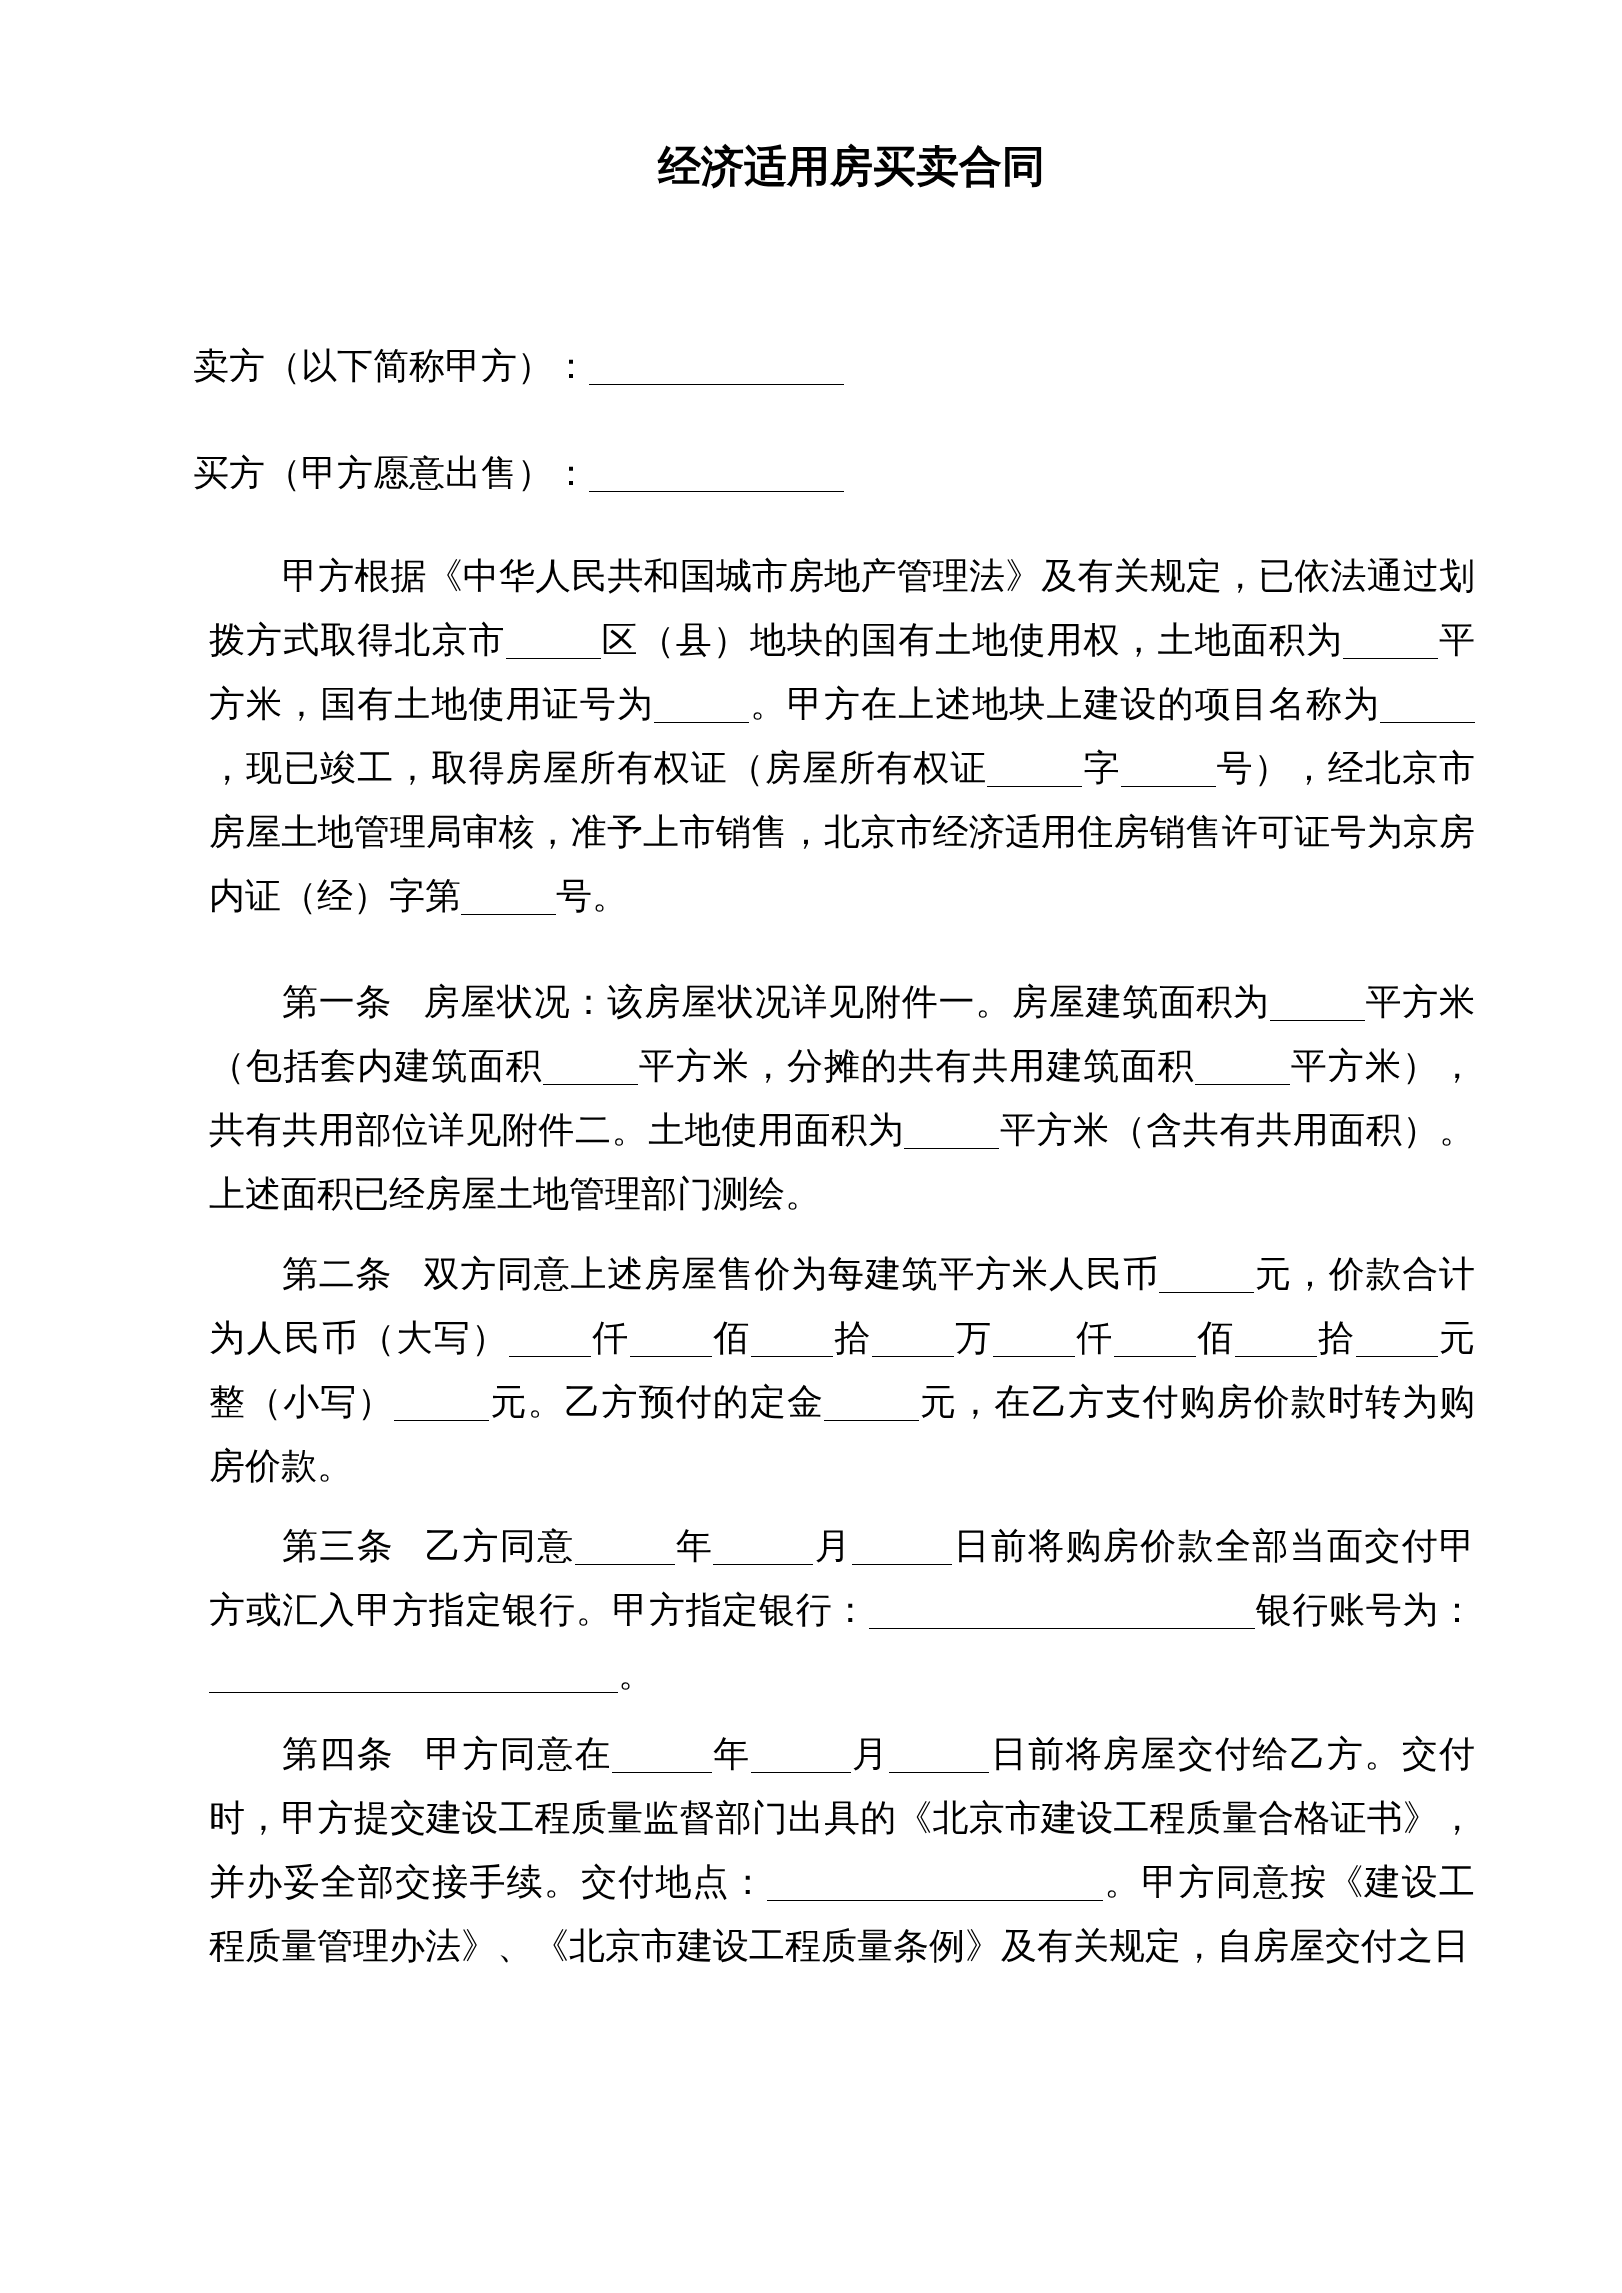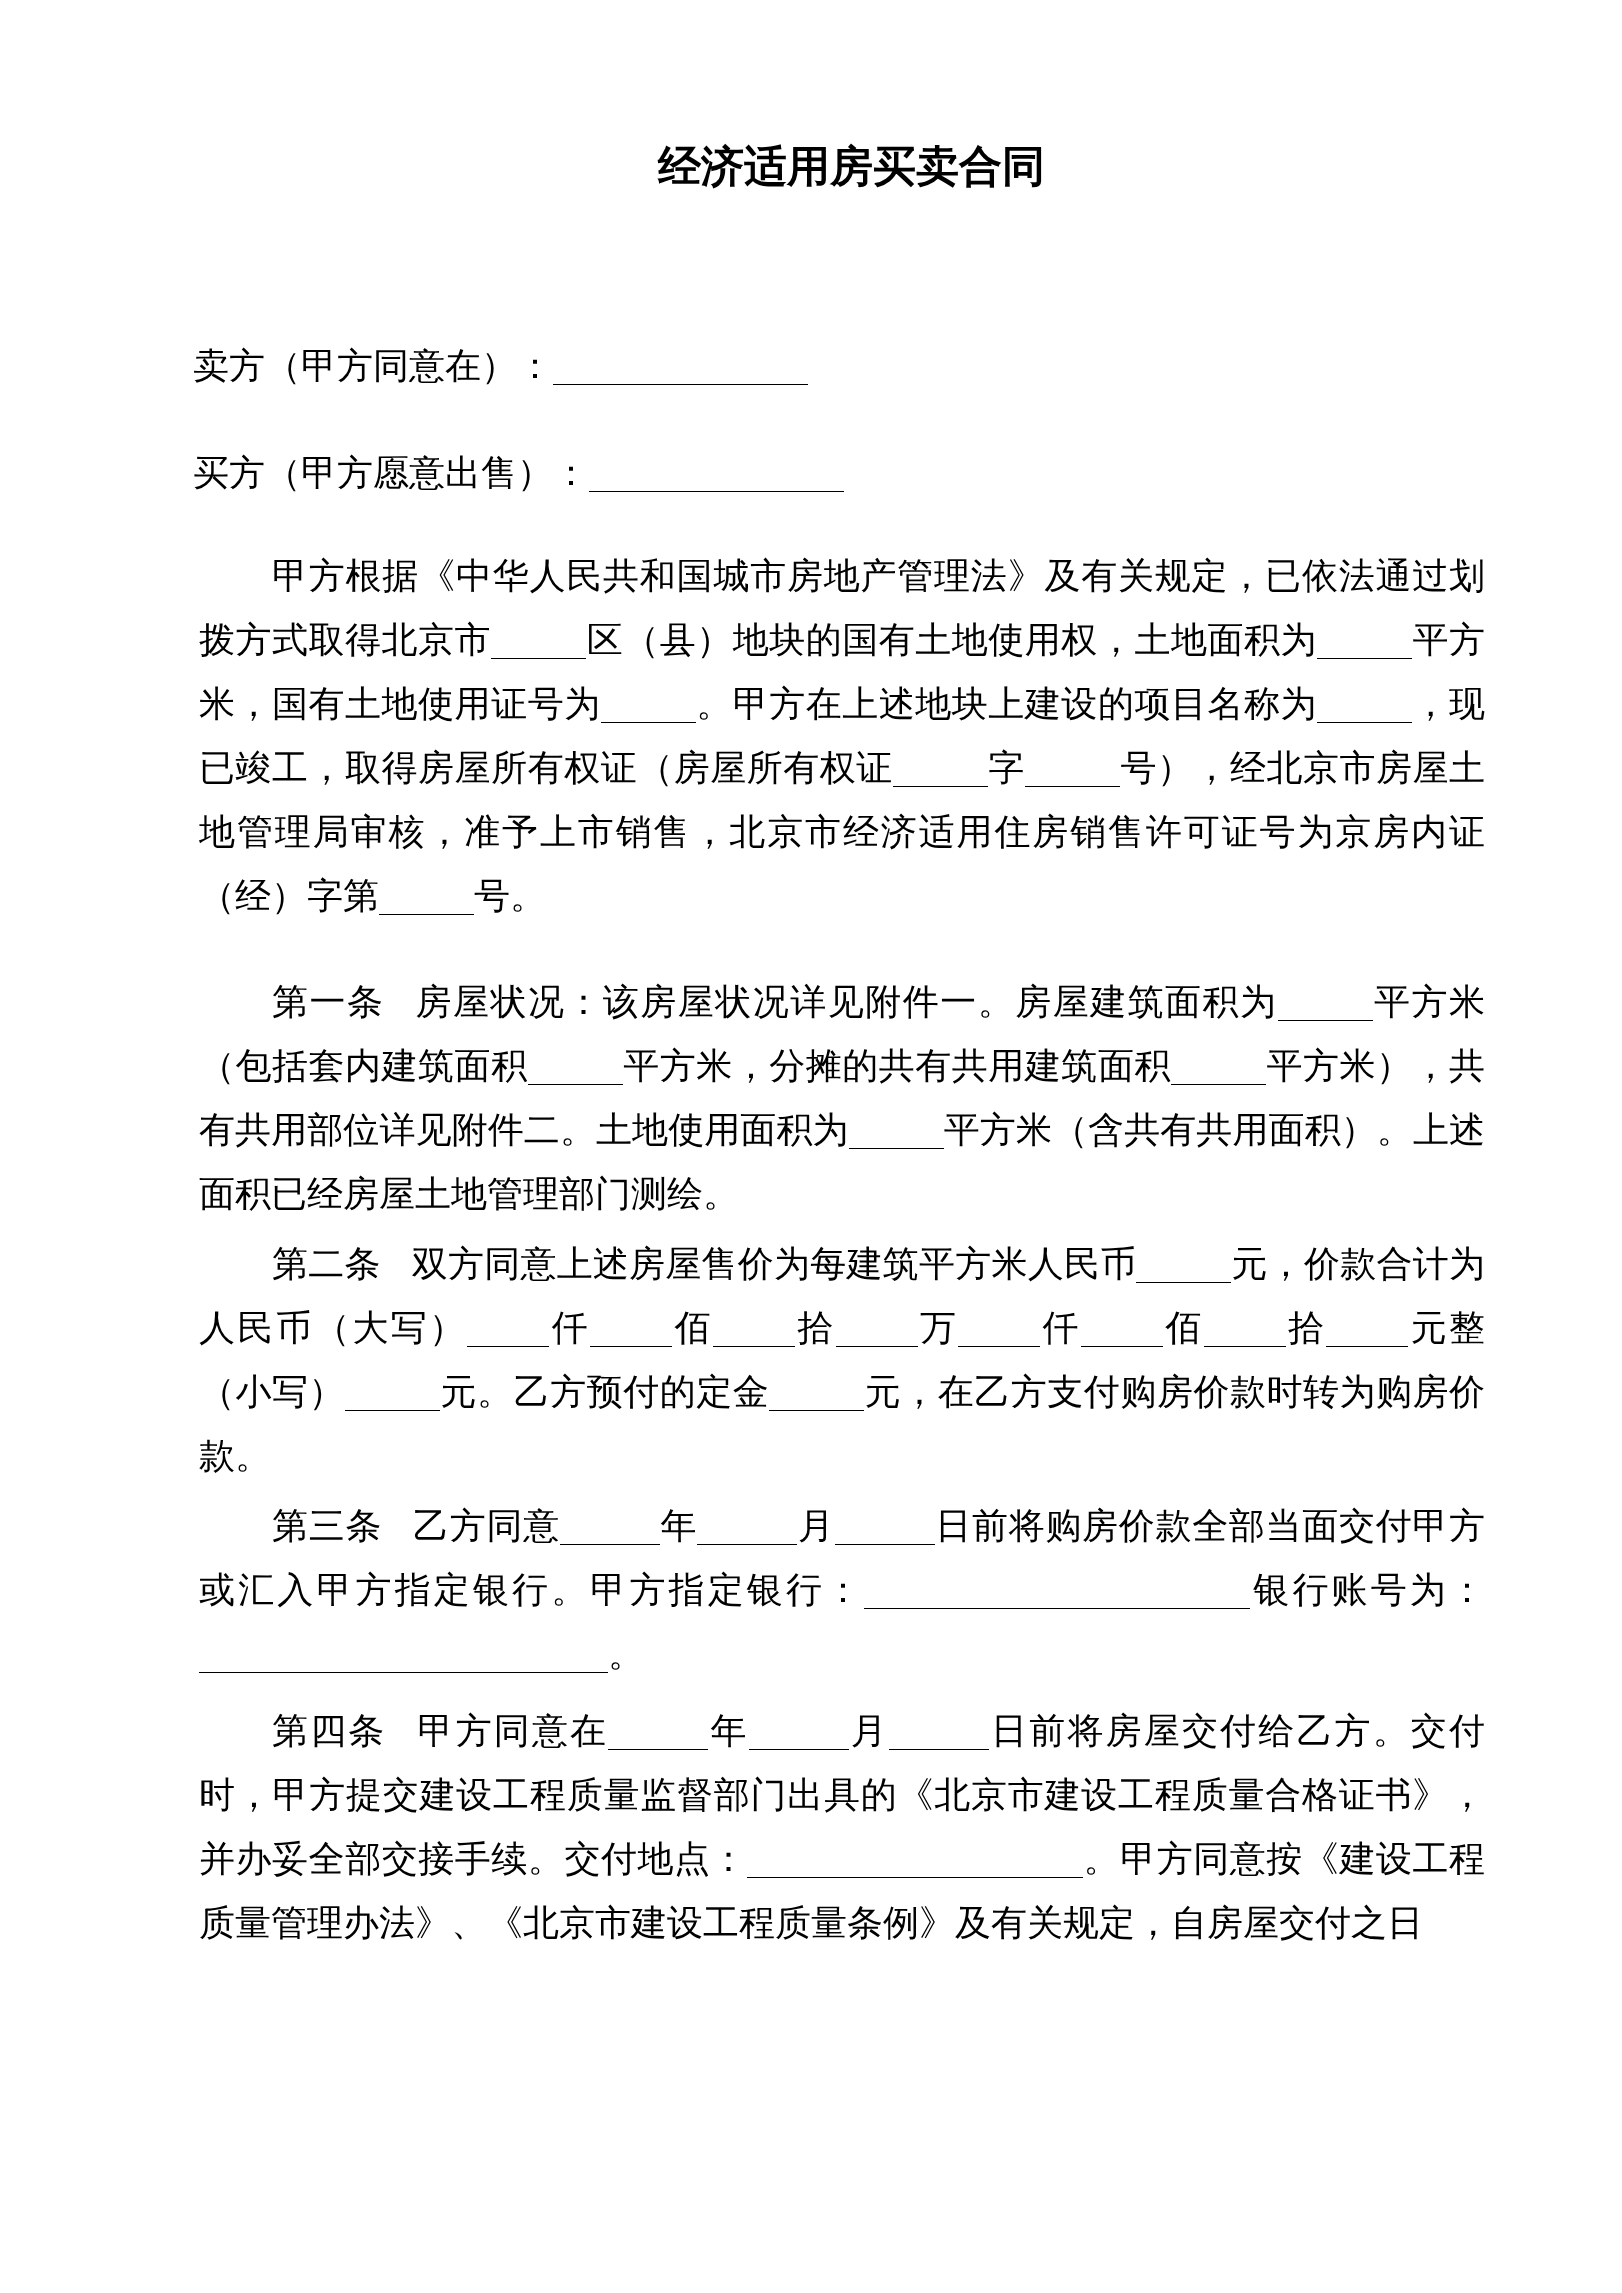--- a/index.html
+++ b/index.html
@@ -39,21 +39,21 @@
   .party + .party {
     margin-top: 43px;
   }
   .bodytext {
     margin-top: 39px;
     font-size: 36px;
     line-height: 64px;
     text-align: justify;
   }
   .para {
-    margin: 6px;
+    margin: 16px;
     text-indent: 73px;
   }
   .gap-lg { margin-top: 42px; }
   .gap-sm { margin-top: 3.6px; }
   .gap-md { margin-top: 12.7px; }
   .art-label {
     font-weight: normal;
     margin-right: 31px;
   }
   .blank {
@@ -64,21 +64,21 @@
   }
 </style>
 </head>
 <body>
 
 <div class="page">
 
   <h1 class="title">经济适用房买卖合同</h1>
 
   <div class="parties">
-    <p class="party"><span><span>卖方（甲方同意在）：</span><span class="blank" style="width: 255px;"></span></span></p>
+    <p class="party"><span><span>卖方（以下简称甲方）：</span><span class="blank" style="width: 255px;"></span></span></p>
     <p class="party"><span><span>买方（甲方愿意出售）：</span><span class="blank" style="width: 255px;"></span></span></p>
   </div>
 
   <div class="bodytext">
     <p class="para"><span><span>甲方根据《中华人民共和国城市房地产管理法》及有关规定，已依法通过划拨方式取得北京市</span><span class="blank" style="width: 95px;"></span><span>区（县）地块的国有土地使用权，土地面积为</span><span class="blank" style="width: 95px;"></span><span>平方米，国有土地使用证号为</span><span class="blank" style="width: 95px;"></span><span>。甲方在上述地块上建设的项目名称为</span><span class="blank" style="width: 95px;"></span><span>，现已竣工，取得房屋所有权证（房屋所有权证</span><span class="blank" style="width: 95px;"></span><span>字</span><span class="blank" style="width: 95px;"></span><span>号），经北京市房屋土地管理局审核，准予上市销售，北京市经济适用住房销售许可证号为京房内证（经）字第</span><span class="blank" style="width: 95px;"></span><span>号。</span></span></p>
 
 
     <p class="para gap-lg"><b class="art-label">第一条</b><span><span>房屋状况：该房屋状况详见附件一。房屋建筑面积为</span><span class="blank" style="width: 95px;"></span><span>平方米（包括套内建筑面积</span><span class="blank" style="width: 95px;"></span><span>平方米，分摊的共有共用建筑面积</span><span class="blank" style="width: 95px;"></span><span>平方米），共有共用部位详见附件二。土地使用面积为</span><span class="blank" style="width: 95px;"></span><span>平方米（含共有共用面积）。上述面积已经房屋土地管理部门测绘。</span></span></p>
 
     <p class="para gap-sm"><b class="art-label">第二条</b><span><span>双方同意上述房屋售价为每建筑平方米人民币</span><span class="blank" style="width: 95px;"></span><span>元，价款合计为人民币（大写）</span><span class="blank" style="width: 82px;"></span><span>仟</span><span class="blank" style="width: 82px;"></span><span>佰</span><span class="blank" style="width: 82px;"></span><span>拾</span><span class="blank" style="width: 82px;"></span><span>万</span><span class="blank" style="width: 82px;"></span><span>仟</span><span class="blank" style="width: 82px;"></span><span>佰</span><span class="blank" style="width: 82px;"></span><span>拾</span><span class="blank" style="width: 82px;"></span><span>元整（小写）</span><span class="blank" style="width: 95px;"></span><span>元。乙方预付的定金</span><span class="blank" style="width: 95px;"></span><span>元，在乙方支付购房价款时转为购房价款。</span></span></p>

